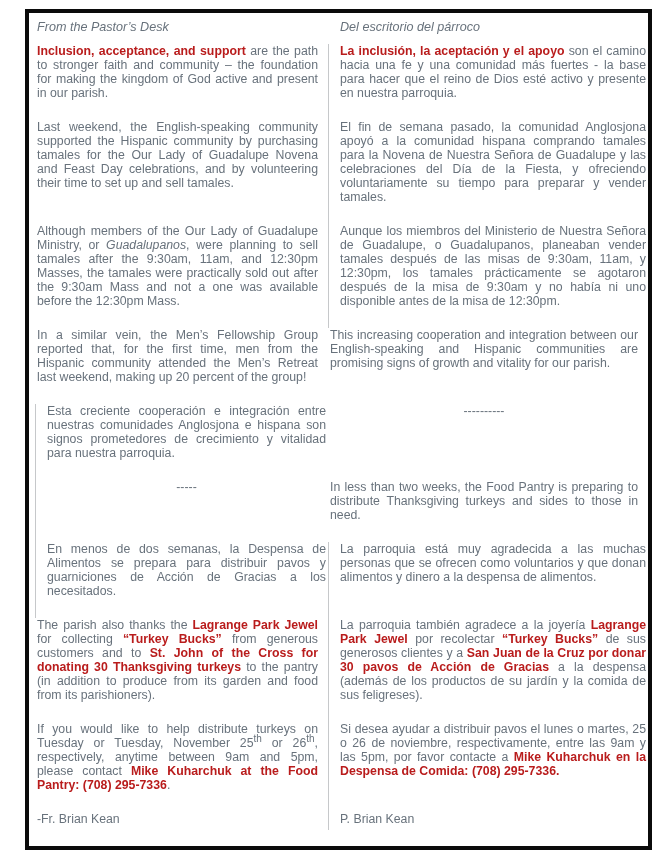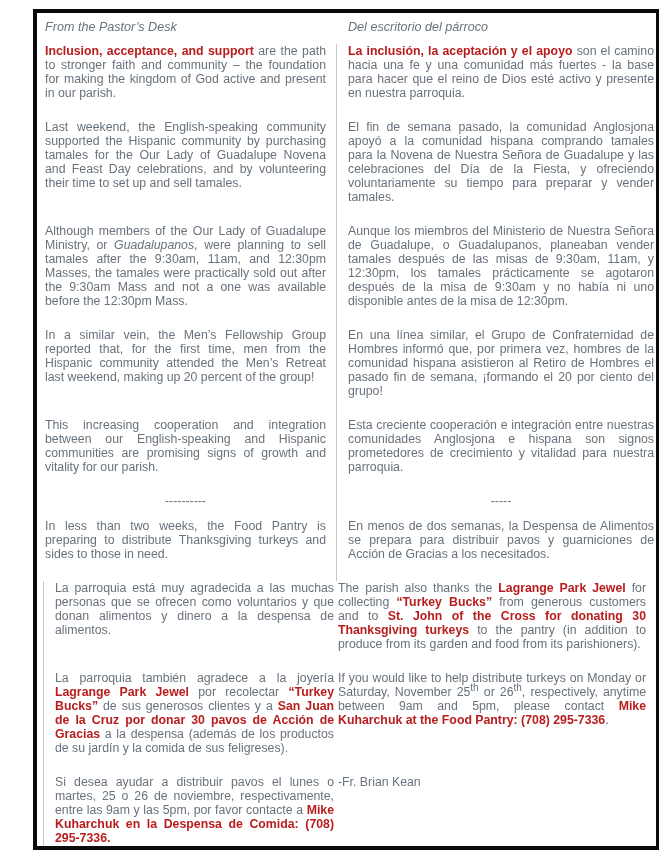--- a/index.html
+++ b/index.html
@@ -5,21 +5,21 @@
   html, body {
     margin: 0;
     padding: 0;
     background: #ffffff;
     width: 659px;
     height: 861px;
     font-family: "Liberation Sans", sans-serif;
   }
   .sheet {
     position: absolute;
-    left: 33px;
+    left: 25px;
     top: 9px;
     width: 627px;
     height: 841px;
     box-sizing: border-box;
     border: 4px solid #0b0b0b;
     background: #ffffff;
     padding: 7px 0 0 6px;
     overflow: hidden;
   }
   .grid {
@@ -89,23 +89,20 @@
     <div class="cell en">
       <p><span>Although members of the Our Lady of Guadalupe Ministry, or </span><i>Guadalupanos</i><span>, were planning to sell tamales after the 9:30am, 11am, and 12:30pm Masses, the tamales were practically sold out after the 9:30am Mass and not a one was available before the 12:30pm Mass.</span></p>
     </div>
     <div class="cell es">
       <p><span>Aunque los miembros del Ministerio de Nuestra Señora de Guadalupe, o Guadalupanos, planeaban vender tamales después de las misas de 9:30am, 11am, y 12:30pm, los tamales prácticamente se agotaron después de la misa de 9:30am y no había ni uno disponible antes de la misa de 12:30pm.</span></p>
     </div>
 
     <div class="cell en">
       <p><span>In a similar vein, the Men’s Fellowship Group reported that, for the first time, men from the Hispanic community attended the Men’s Retreat last weekend, making up 20 percent of the group!</span></p>
     </div>
-    <div class="cell es">
-      <p><span>En una línea similar, el Grupo de Confraternidad de Hombres informó que, por primera vez, hombres de la comunidad hispana asistieron al Retiro de Hombres el pasado fin de semana, ¡formando el 20 por ciento del grupo!</span></p>
-    </div>
 
     <div class="cell en">
       <p><span>This increasing cooperation and integration between our English-speaking and Hispanic communities are promising signs of growth and vitality for our parish.</span></p>
     </div>
     <div class="cell es">
       <p><span>Esta creciente cooperación e integración entre nuestras comunidades Anglosjona e hispana son signos prometedores de crecimiento y vitalidad para nuestra parroquia.</span></p>
     </div>
 
     <div class="cell en sep-cell">
       <p class="sep">----------</p>
@@ -126,21 +123,21 @@
     </div>
 
     <div class="cell en">
       <p><span>The parish also thanks the </span><b>Lagrange Park Jewel</b><span> for collecting </span><b>“Turkey Bucks”</b><span> from generous customers and to </span><b>St. John of the Cross for donating 30 Thanksgiving turkeys</b><span> to the pantry (in addition to produce from its garden and food from its parishioners).</span></p>
     </div>
     <div class="cell es">
       <p><span>La parroquia también agradece a la joyería </span><b>Lagrange Park Jewel</b><span> por recolectar </span><b>“Turkey Bucks”</b><span> de sus generosos clientes y a </span><b>San Juan de la Cruz por donar 30 pavos de Acción de Gracias</b><span> a la despensa (además de los productos de su jardín y la comida de sus feligreses).</span></p>
     </div>
 
     <div class="cell en">
-      <p><span>If you would like to help distribute turkeys on Monday or Saturday, November 25</span><sup>th</sup><span> or 26</span><sup>th</sup><span>, respectively, anytime between 9am and 5pm, please contact </span><b>Mike Kuharchuk at the Food Pantry: (708) 295-7336</b><span>.</span></p>
+      <p><span>If you would like to help distribute turkeys on Tuesday or Tuesday, November 25</span><sup>th</sup><span> or 26</span><sup>th</sup><span>, respectively, anytime between 9am and 5pm, please contact </span><b>Mike Kuharchuk at the Food Pantry: (708) 295-7336</b><span>.</span></p>
     </div>
     <div class="cell es">
       <p><span>Si desea ayudar a distribuir pavos el lunes o martes, 25 o 26 de noviembre, respectivamente, entre las 9am y las 5pm, por favor contacte a </span><b>Mike Kuharchuk en la Despensa de Comida: (708) 295-7336.</b></p>
     </div>
 
     <div class="cell en sig-cell">
       <p class="sig">-Fr. Brian Kean</p>
     </div>
     <div class="cell es sig-cell">
       <p class="sig">P. Brian Kean</p>

